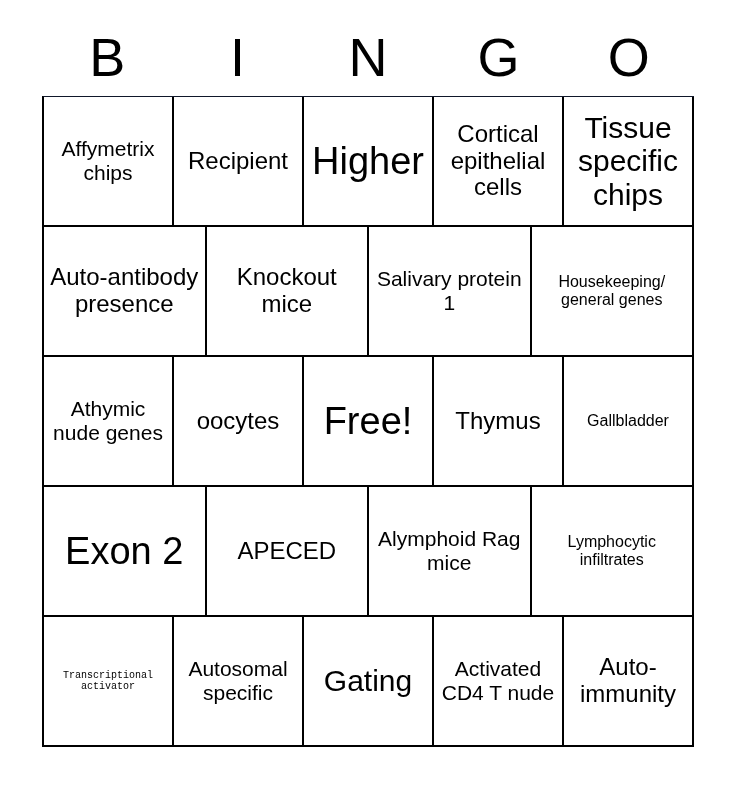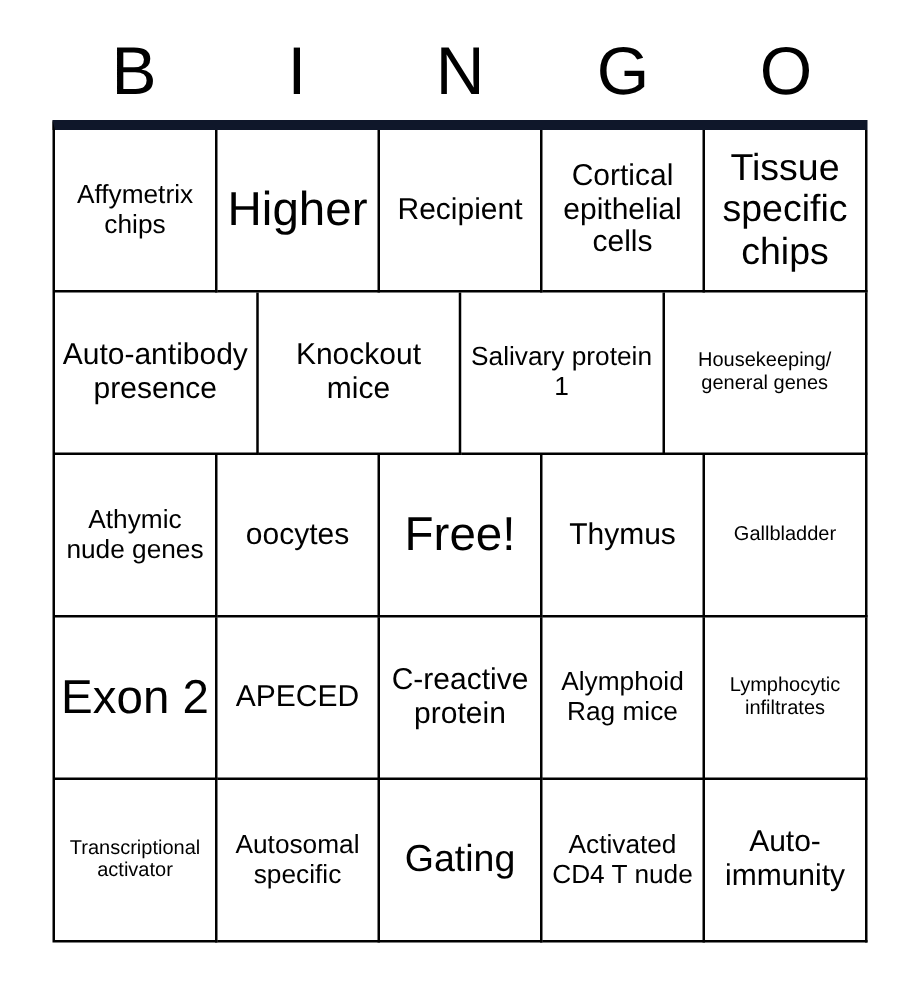--- a/index.html
+++ b/index.html
@@ -33,21 +33,21 @@
     font-size: 54px;
     line-height: 58px;
     font-weight: 400;
     font-family: "Liberation Sans", sans-serif;
     letter-spacing: 0;
   }
   .grid {
     width: 652px;
     margin: 0 auto;
     border-left: 2px solid #000;
-    border-top: 8px solid #0f172a;
+    border-top: 1px solid #0f172a;
     box-sizing: border-box;
   }
   .grid-row {
     display: flex;
     width: 100%;
   }
   .cell {
     flex: 1 1 0;
     width: 20%;
     height: 130px;
@@ -66,21 +66,21 @@
     width: 100%;
     line-height: 1.12;
     word-wrap: break-word;
   }
   
   .fs-xl span { font-size: 38px; }
   .fs-lg span { font-size: 30px; }
   .fs-md span { font-size: 24px; text-align: center; }
   .fs-sm span { font-size: 21px; }
   .fs-xs span { font-size: 16px; }
-  .fs-xxs span { font-size: 16px; }
+  .fs-xxs span { font-size: 10px; font-family: Liberation Mono, monospace; }
   .free span { font-size: 38px; }
 </style>
 </head>
 <body>
 
 <div class="bingo-wrap">
 
   <div class="header-row">
     <div class="header-cell">B</div>
     <div class="header-cell">I</div>
@@ -88,25 +88,25 @@
     <div class="header-cell">G</div>
     <div class="header-cell">O</div>
   </div>
 
   <div class="grid">
 
     <div class="grid-row">
       <div class="cell fs-sm">
           <span>Affymetrix chips</span>
         </div>
+      <div class="cell fs-md">
+          <span>Recipient</span>
+        </div>
       <div class="cell fs-xl">
           <span>Higher</span>
-        </div>
-      <div class="cell fs-md">
-          <span>Recipient</span>
         </div>
       <div class="cell fs-md">
           <span>Cortical epithelial cells</span>
         </div>
       <div class="cell fs-lg">
           <span>Tissue specific chips</span>
         </div>
     </div>
 
     <div class="grid-row">
@@ -142,23 +142,20 @@
         </div>
     </div>
 
     <div class="grid-row">
       <div class="cell fs-xl">
           <span>Exon 2</span>
         </div>
       <div class="cell fs-md">
           <span>APECED</span>
         </div>
-      <div class="cell fs-md">
-          <span>C-reactive protein</span>
-        </div>
       <div class="cell fs-sm">
           <span>Alymphoid Rag mice</span>
         </div>
       <div class="cell fs-xs">
           <span>Lymphocytic infiltrates</span>
         </div>
     </div>
 
     <div class="grid-row">
       <div class="cell fs-xxs">

